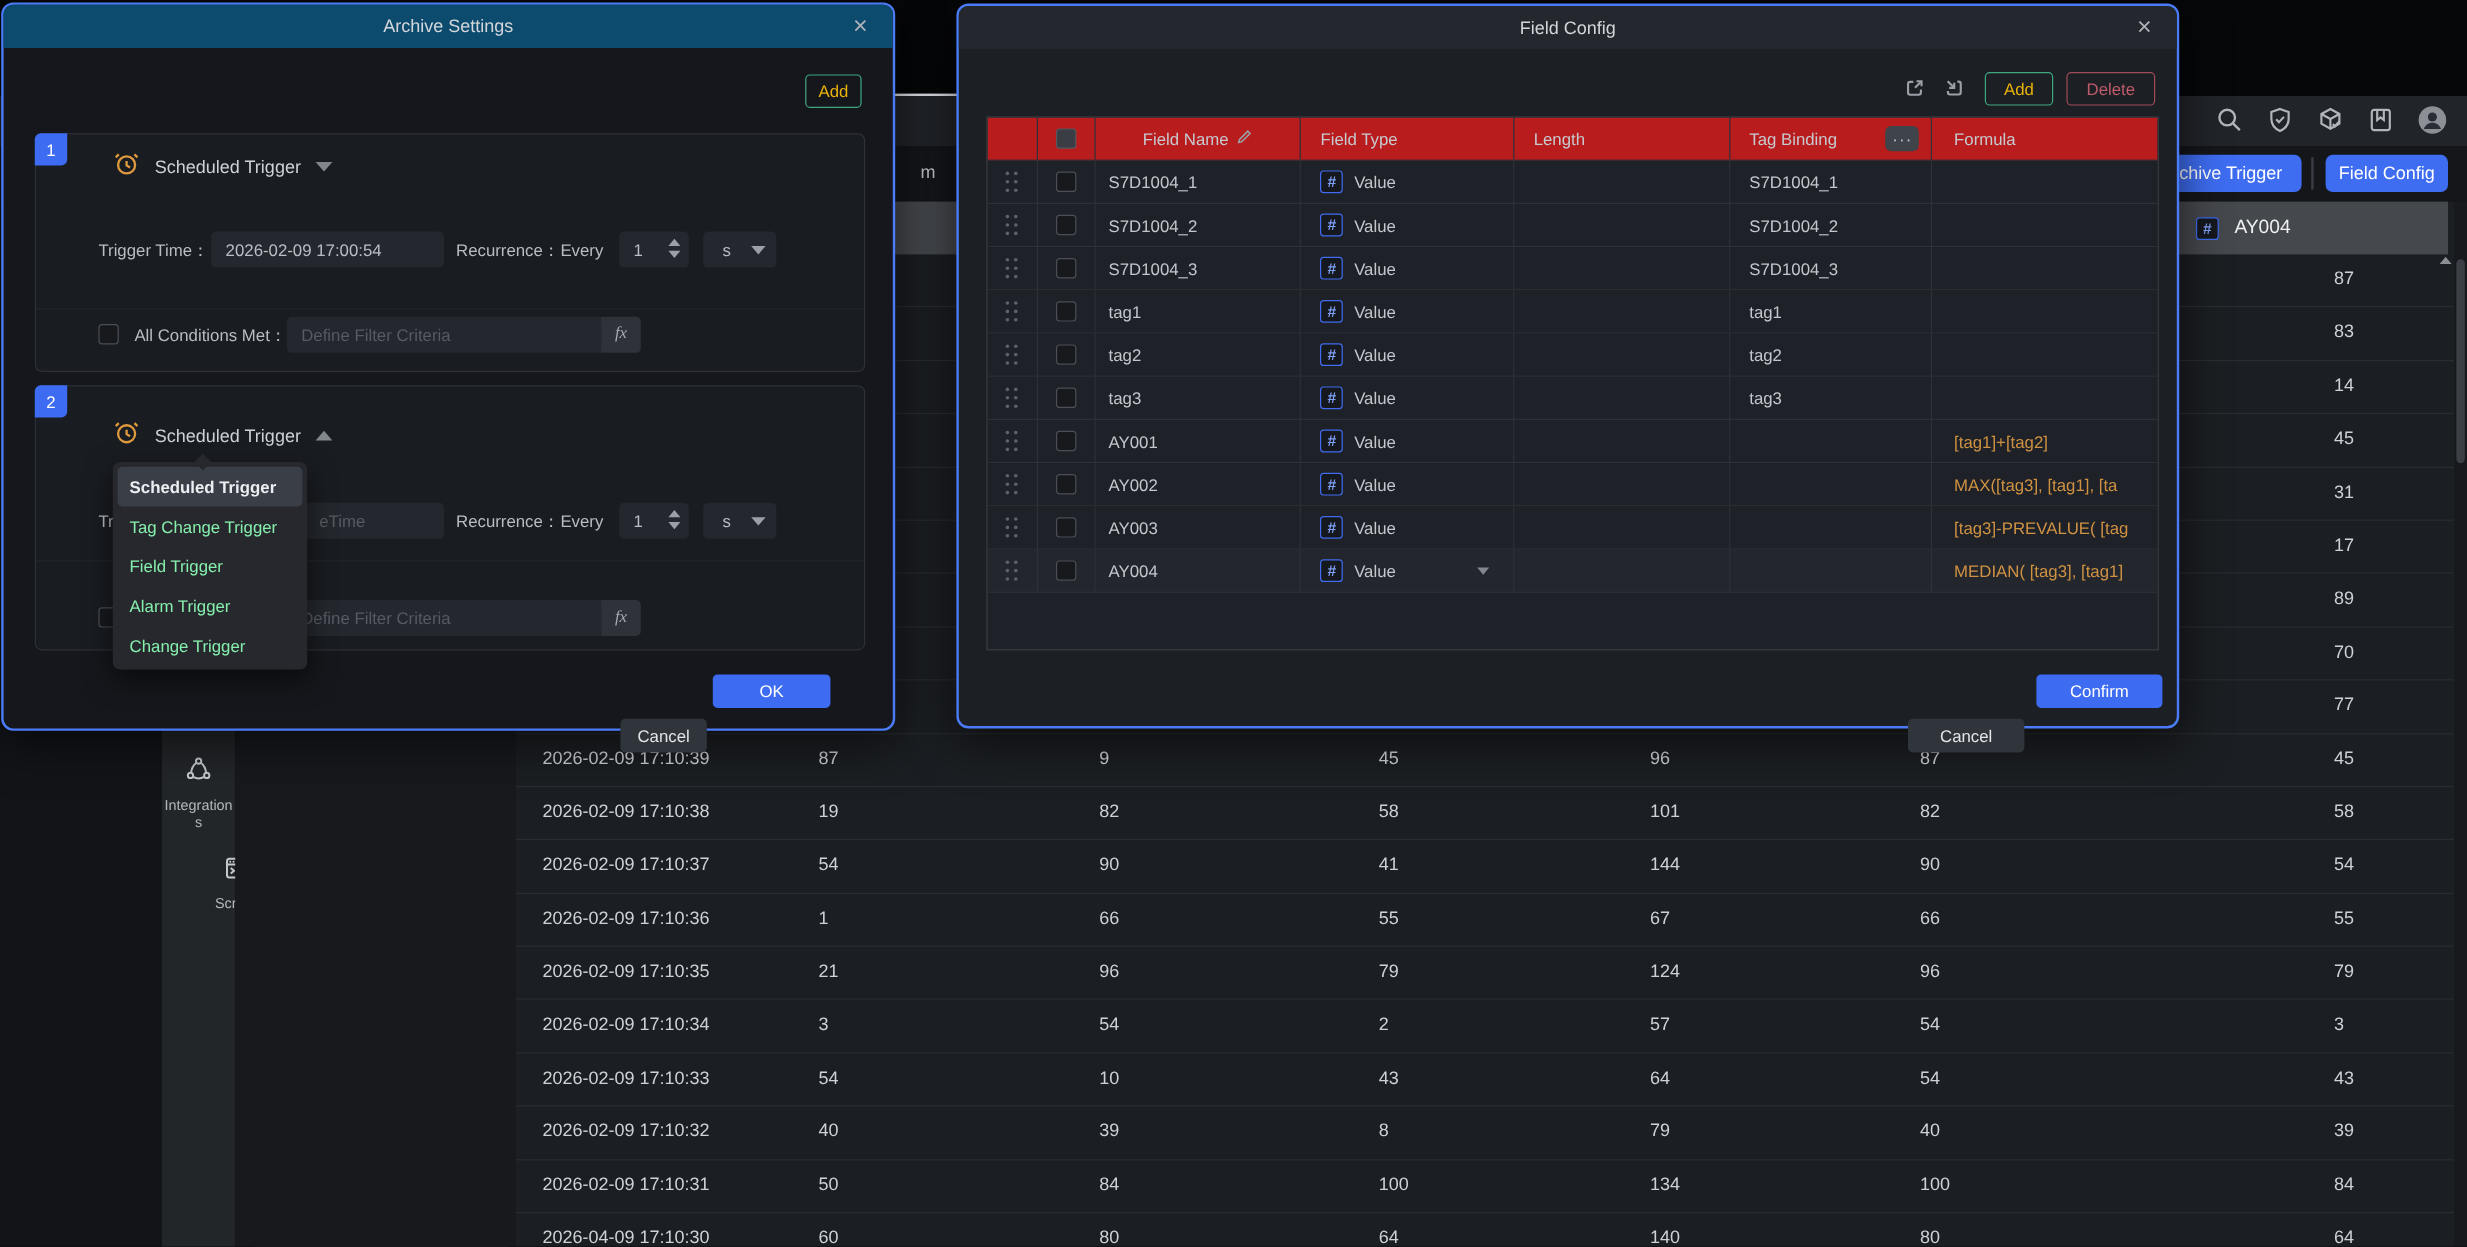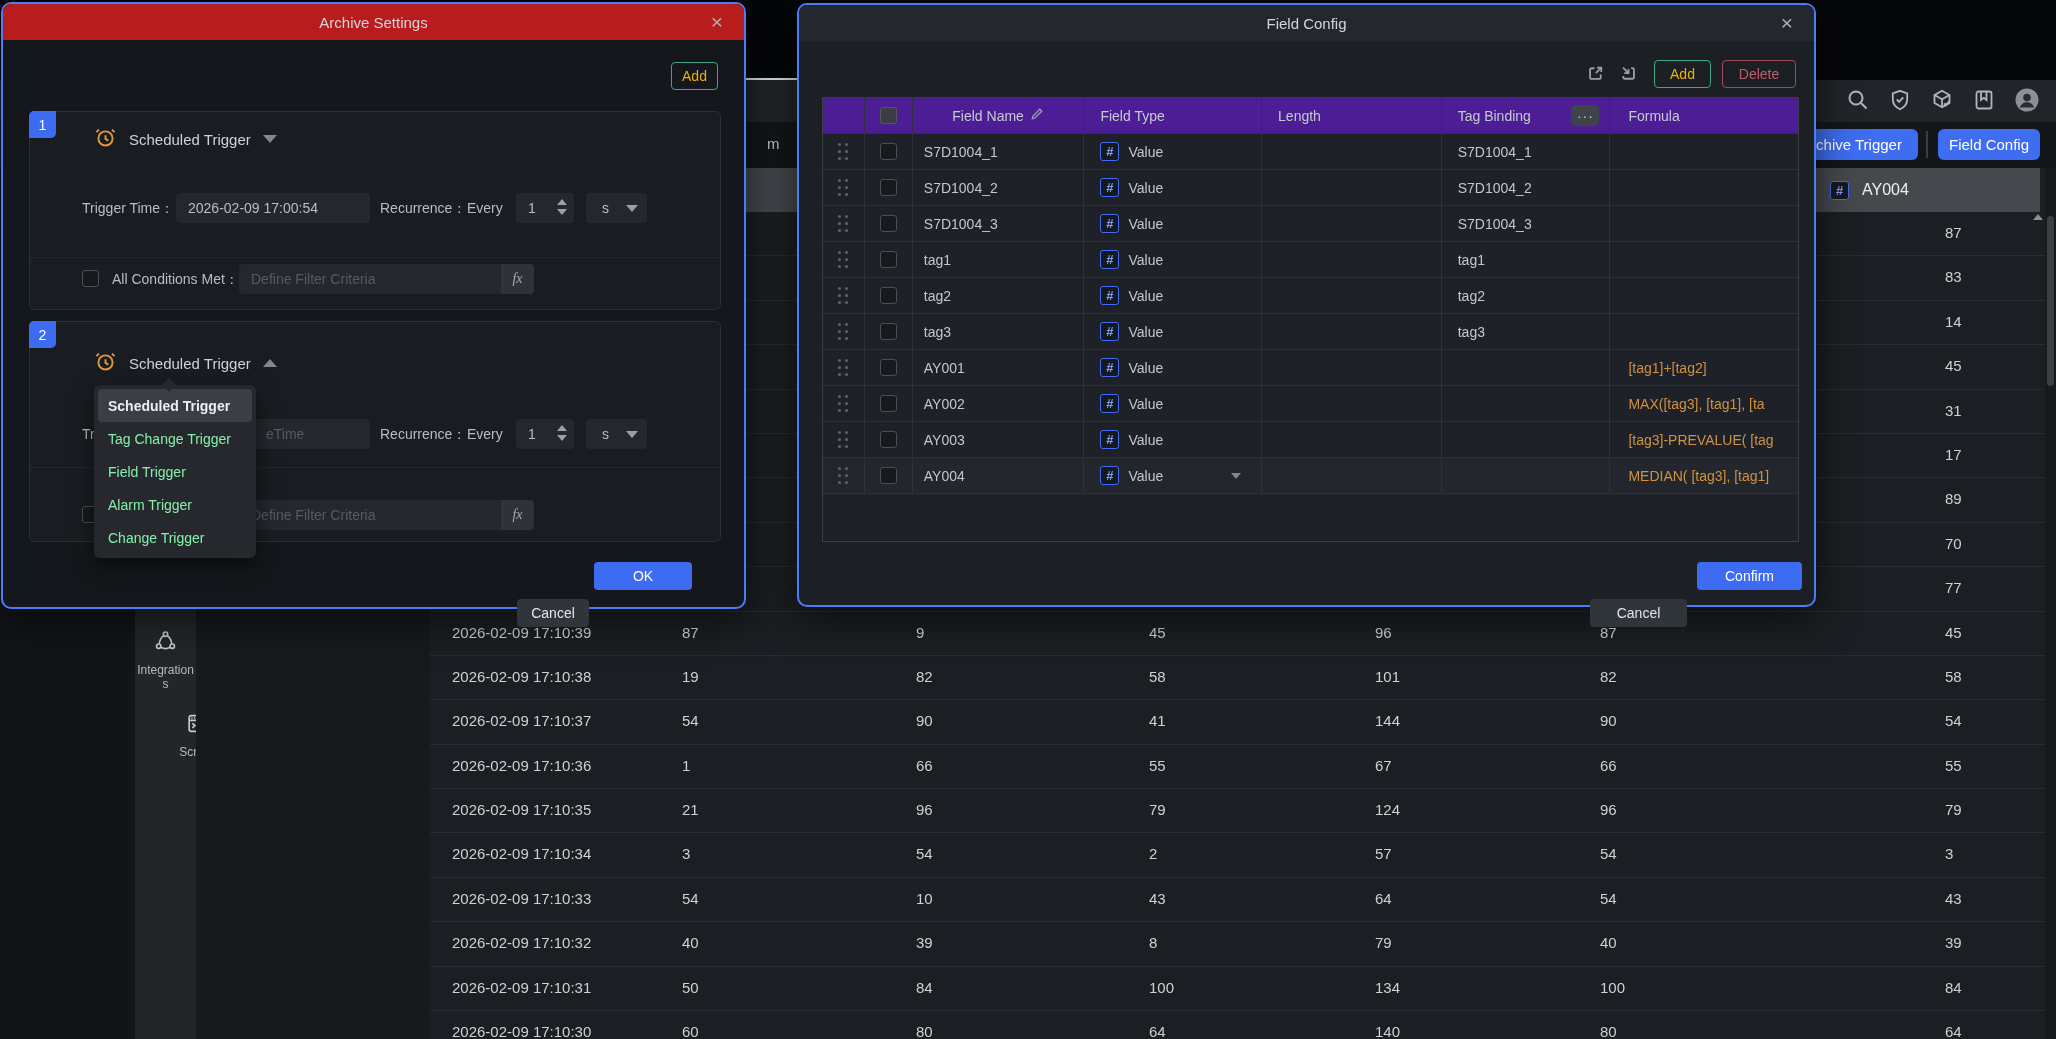--- a/index.html
+++ b/index.html
@@ -40,21 +40,21 @@
   
   .sb-black{left:0;top:607px;width:135px;height:432px;background:#121418;z-index:1;}
   .sb-rail{left:135px;top:607px;width:61px;height:500px;background:#232629;z-index:1;}
   .sb-panel{left:196px;top:607px;width:234px;height:432px;background:#17191d;z-index:1;}
   .rail-item{position:absolute;left:0;width:61px;display:flex;flex-direction:column;align-items:center;gap:5px;}
   .rail-item .lbl{font-size:12px;color:#b4b8be;text-align:center;word-break:break-all;line-height:14px;width:58px;}
 
   
   .dlg{border:2px solid #4a7cf8;border-radius:10px;box-sizing:border-box;z-index:20;
        box-shadow:0 10px 40px rgba(0,0,0,.6);}
-  .dlg-header{position:absolute;left:0;top:0;right:0;height:36px;background:#b91c1c;
+  .dlg-header{position:absolute;left:0;top:0;right:0;height:36px;background:#0c4a6e;
       border-radius:8px 8px 0 0;display:flex;align-items:center;justify-content:center;
       font-size:15px;color:#d3d6da;}
   .dlg-close{position:absolute;right:14px;top:5px;width:26px;height:26px;display:flex;align-items:center;
       justify-content:center;font-size:21px;color:#aeb2b8;cursor:default;}
   .btn{display:flex;align-items:center;justify-content:center;font-size:14px;border-radius:4px;box-sizing:border-box;}
   .btn-outline-green{border:1px solid #3da87f;color:#eab308;background:transparent;}
   .btn-outline-red{border:1px solid #9f4b59;color:#c05b6b;background:transparent;}
   .btn-grey{background:#30343b;color:#e3e5e8;margin-top:37px;}
   .btn-blue{background:#3d6cf2;color:#ffffff;}
   .input{background:#24272d;border-radius:4px;height:30px;display:flex;align-items:center;
@@ -96,21 +96,21 @@
   #type-menu .notch{position:absolute;left:70px;top:-5px;width:10px;height:10px;background:#26282e;transform:rotate(45deg);}
   .menu-item{height:33px;display:flex;align-items:center;padding-left:10px;font-size:14px;color:#86efac;border-radius:4px;}
   .menu-item.selected{background:#3a3e46;font-weight:bold;color:#eceef1;}
 
   
   #field-dialog{left:797px;top:3px;width:1019px;height:604px;background:#1c1f24;position:absolute;}
   .fd-toolbar-icons{position:absolute;top:58px;display:flex;gap:12px;}
   .fc-wrap{position:absolute;left:23px;top:92px;width:977px;height:445px;border:1px solid #3a3e45;
       box-sizing:border-box;background:#1e2127;overflow:hidden;}
   .fc-row{display:flex;height:36px;border-bottom:1px solid #2e3138;box-sizing:border-box;background:#1e2127;}
-  .fc-row.head{background:#4c1d95;}
+  .fc-row.head{background:#b91c1c;}
   .fc-cell{display:flex;align-items:center;border-right:1px solid #2e3138;box-sizing:border-box;
       font-size:14px;color:#c3c7cd;overflow:hidden;white-space:nowrap;position:relative;}
   .fc-cell:last-child{border-right:none;}
   .c-drag{width:42px;justify-content:center;}
   .c-check{width:48px;justify-content:center;}
   .c-name{width:172px;padding-left:11px;}
   .c-type{width:178px;padding-left:16px;gap:9px;}
   .c-len{width:180px;padding-left:16px;}
   .c-tag{width:169px;padding-left:16px;}
   .c-formula{width:188px;padding-left:18px;color:#cf9243;}
@@ -281,21 +281,21 @@
         <div class="bg-row">
           <span class="bgc c-time">2026-02-09 17:10:31</span>
           <span class="bgc c-v0">50</span>
           <span class="bgc c-v1">84</span>
           <span class="bgc c-v2">100</span>
           <span class="bgc c-v3">134</span>
           <span class="bgc c-v4">100</span>
           <span class="bgc c-v5">84</span>
         </div>
         <div class="bg-row">
-          <span class="bgc c-time">2026-02-09 17:10:30</span>
+          <span class="bgc c-time">2026-04-09 17:10:30</span>
           <span class="bgc c-v0">60</span>
           <span class="bgc c-v1">80</span>
           <span class="bgc c-v2">64</span>
           <span class="bgc c-v3">140</span>
           <span class="bgc c-v4">80</span>
           <span class="bgc c-v5">64</span>
         </div>
       </div>
   </div>
   <div class="abs bg-scrollbar">

